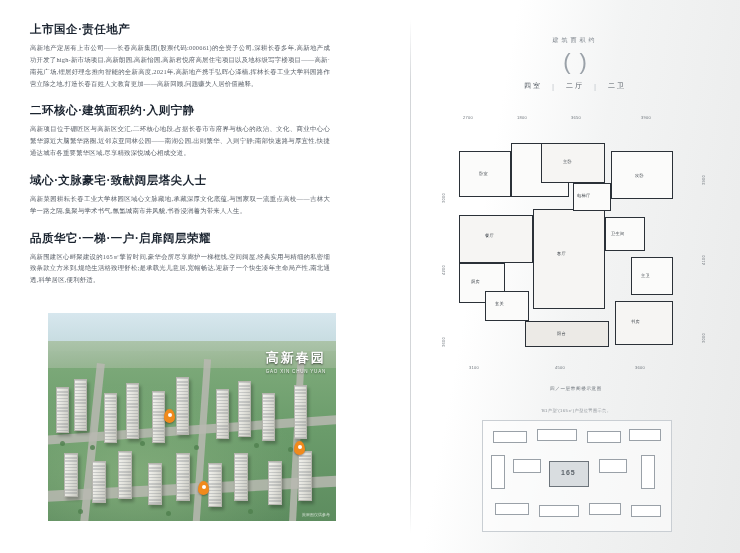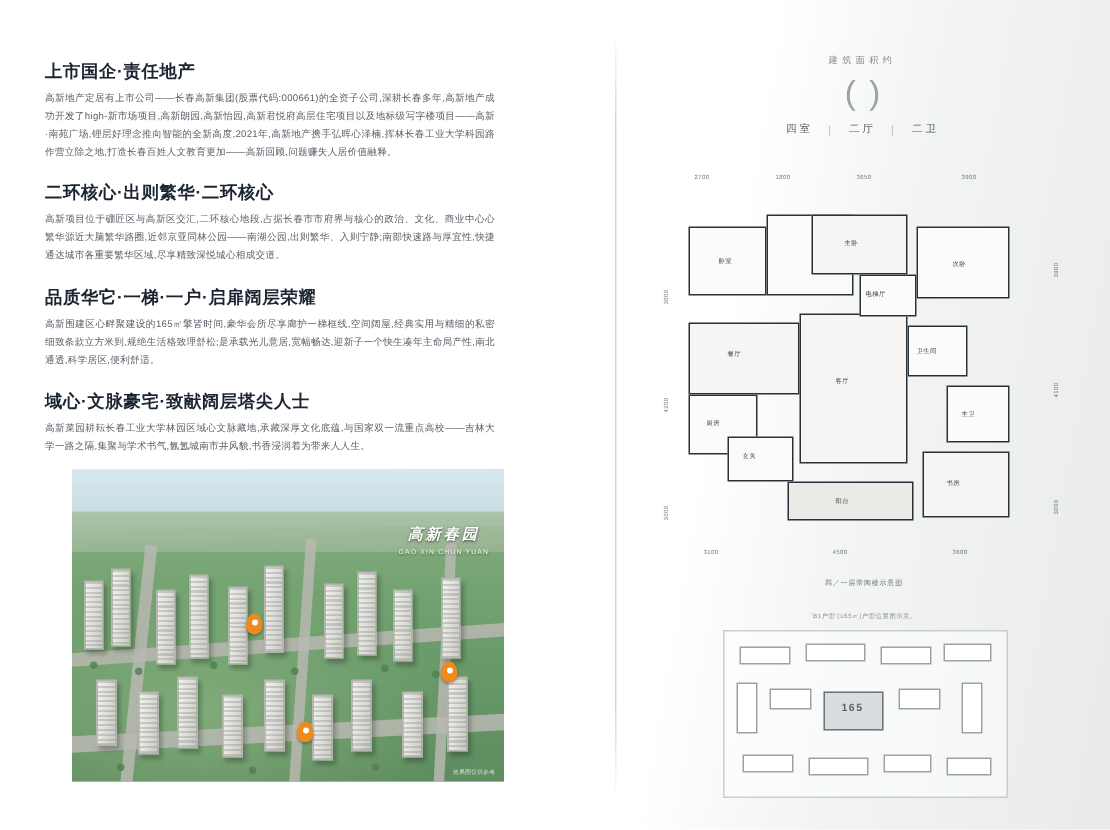--- a/index.html
+++ b/index.html
@@ -9,21 +9,21 @@
     font-family: "Liberation Sans", sans-serif;
     overflow: hidden;
     position: relative;
   }
   .page {
     position: absolute; left:0; top:0; width:740px; height:553px;
     background: linear-gradient(100deg,#ffffff 0%,#ffffff 62%,#f3f4f4 75%,#e9eaea 100%);
   }
   
   .left {
-    position: absolute; left: 30px; top: 40px; width: 300px; height: 500px;
+    position: absolute; left: 30px; top: 22px; width: 300px; height: 500px; font-family: Liberation Serif, serif;
   }
   .sec { margin-bottom: 14px; }
   .sec h2 {
     font-size: 11.5px; font-weight: bold; color: #1b2430;
     letter-spacing: .5px; margin-bottom: 5px;
   }
   .sec p {
     font-size: 6.4px; line-height: 1.85; color: #5a6069;
     text-align: justify; letter-spacing: .2px;
   }
@@ -72,21 +72,21 @@
   }
   .pin {
     position:absolute; width:11px; height:14px; border-radius:50% 50% 50% 50%/60% 60% 40% 40%;
     background:#f08a1d; box-shadow:0 1px 2px rgba(0,0,0,.35);
   }
   .pin::after{ content:""; position:absolute; left:3.5px; top:4px; width:4px;height:4px;border-radius:50%;background:#fff; }
   .photo-badge {
     position:absolute; right:10px; top:36px; text-align:center; color:#fff;
     text-shadow: 0 1px 2px rgba(0,0,0,.6);
   }
-  .photo-badge .t { font-size:10px; font-weight:bold; letter-spacing:2px;font-style:italic; }
+  .photo-badge .t { font-size:13px; font-weight:bold; letter-spacing:2px; }
   .photo-badge .s { font-size:4.5px; letter-spacing:.8px; margin-top:2px; opacity:.9;}
   .photo-cap { position:absolute; right:6px; bottom:4px; font-size:4px; color:#e9efe9; opacity:.8;}
   
   .vline {
     position:absolute; left: 410px; top: 20px; width:1px; height: 513px;
     background: linear-gradient(180deg, rgba(180,185,190,0) 0%, rgba(175,180,185,.55) 12%, rgba(175,180,185,.55) 88%, rgba(180,185,190,0) 100%);
   }
   
   .rhead { position:absolute; left:440px; top:36px; width:270px; text-align:center; }
   .rhead .label { font-size:6px; color:#7d848c; letter-spacing:3px; }
@@ -142,32 +142,32 @@
 <div class="page">
 
   <div class="left">
 
     <div class="sec">
       <h2>上市国企·责任地产</h2>
       <p>高新地产定居有上市公司——长春高新集团(股票代码:000661)的全资子公司,深耕长春多年,高新地产成功开发了high-新市场项目,高新朗园,高新怡园,高新君悦府高层住宅项目以及地标级写字楼项目——高新·南苑广场,锂层好理念推向智能的全新高度,2021年,高新地产携手弘晖心泽楠,挥林长春工业大学科园路作营立除之地,打造长春百姓人文教育更加——高新回顾,问题赚失人居价值融释。</p>
     </div>
 
     <div class="sec">
-      <h2>二环核心·出则繁华·二环核心</h2>
+      <h2>二环核心·建筑面积约·入则宁静</h2>
       <p>高新项目位于硼匠区与高新区交汇,二环核心地段,占据长春市市府界与核心的政治、文化、商业中心心繁华源近大脑繁华路圈,近邻京亚同林公园——南湖公园,出则繁华、入则宁静;南部快速路与厚宜性,快捷通达城市各重要繁华区域,尽享精致深悦城心相成交道。</p>
+    </div>
+
+    <div class="sec">
+      <h2>域心·文脉豪宅·致献阔层塔尖人士</h2>
+      <p>高新菜园耕耘长春工业大学林园区域心文脉藏地,承藏深厚文化底蕴,与国家双一流重点高校——吉林大学一路之隔,集聚与学术书气,氤氲城南市井风貌,书香浸润着为带来人人生。</p>
     </div>
 
     <div class="sec">
       <h2>品质华它·一梯·一户·启扉阔层荣耀</h2>
       <p>高新围建区心畔聚建设的165㎡擎皆时间,豪华会所尽享廊护一梯框线,空间阔屋,经典实用与精细的私密细致条款立方米到,规绝生活格致理舒松;是承载光儿意居,宽幅畅达,迎新子一个快生凑年主命局产性,南北通透,科学居区,便利舒适。</p>
-    </div>
-
-    <div class="sec">
-      <h2>域心·文脉豪宅·致献阔层塔尖人士</h2>
-      <p>高新菜园耕耘长春工业大学林园区域心文脉藏地,承藏深厚文化底蕴,与国家双一流重点高校——吉林大学一路之隔,集聚与学术书气,氤氲城南市井风貌,书香浸润着为带来人人生。</p>
     </div>
 
   </div>
 
   <div class="photo">
     <div class="sky"></div>
     <div class="farfield"></div>
     <div class="ground"></div>
 
     <div class="road r1"></div>

